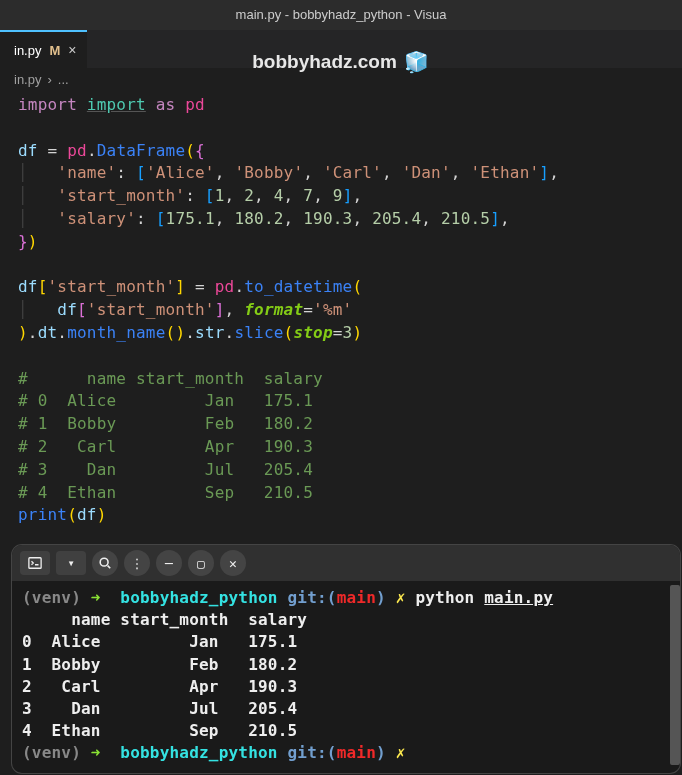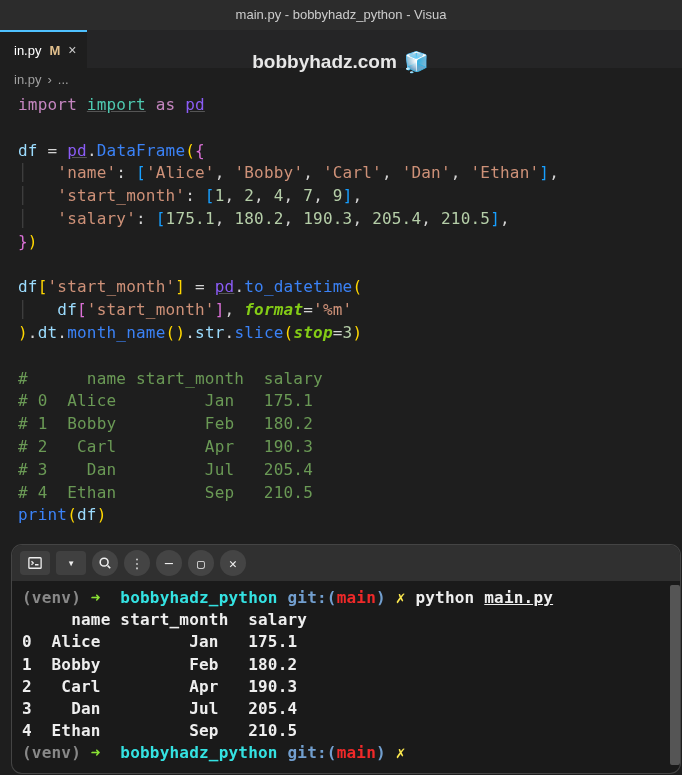--- a/index.html
+++ b/index.html
@@ -80,21 +80,21 @@
   .editor {
     padding: 4px 0 0 18px;
     line-height: 22.8px;
     white-space: pre;
     letter-spacing: 0.2px;
   }
   
   .kw   { color: #c586c0; }
   .mod  { color: #4ec9b0; text-decoration: underline; text-decoration-color: #555;}
   .as   { color: #c586c0; text-align: center; }
-  .pdref{ color: #8b5cf6; text-decoration: underline; text-decoration-color: #555;}
+  .pdref{ color: #ec4899; text-decoration-color: #555;}
   .var  { color: #9cdcfe; }
   .fn   { color: #3b82f6; }
   .pun  { color: #d4d4d4; }
   .op   { color: #d4d4d4; }
   .br1  { color: #ffd700; }
   .br2  { color: #da70d6; }
   .br3  { color: #179fff; }
   .str  { color: #ce9178; }
   .num  { color: #b5cea8; }
   .com  { color: #6a9955; }

